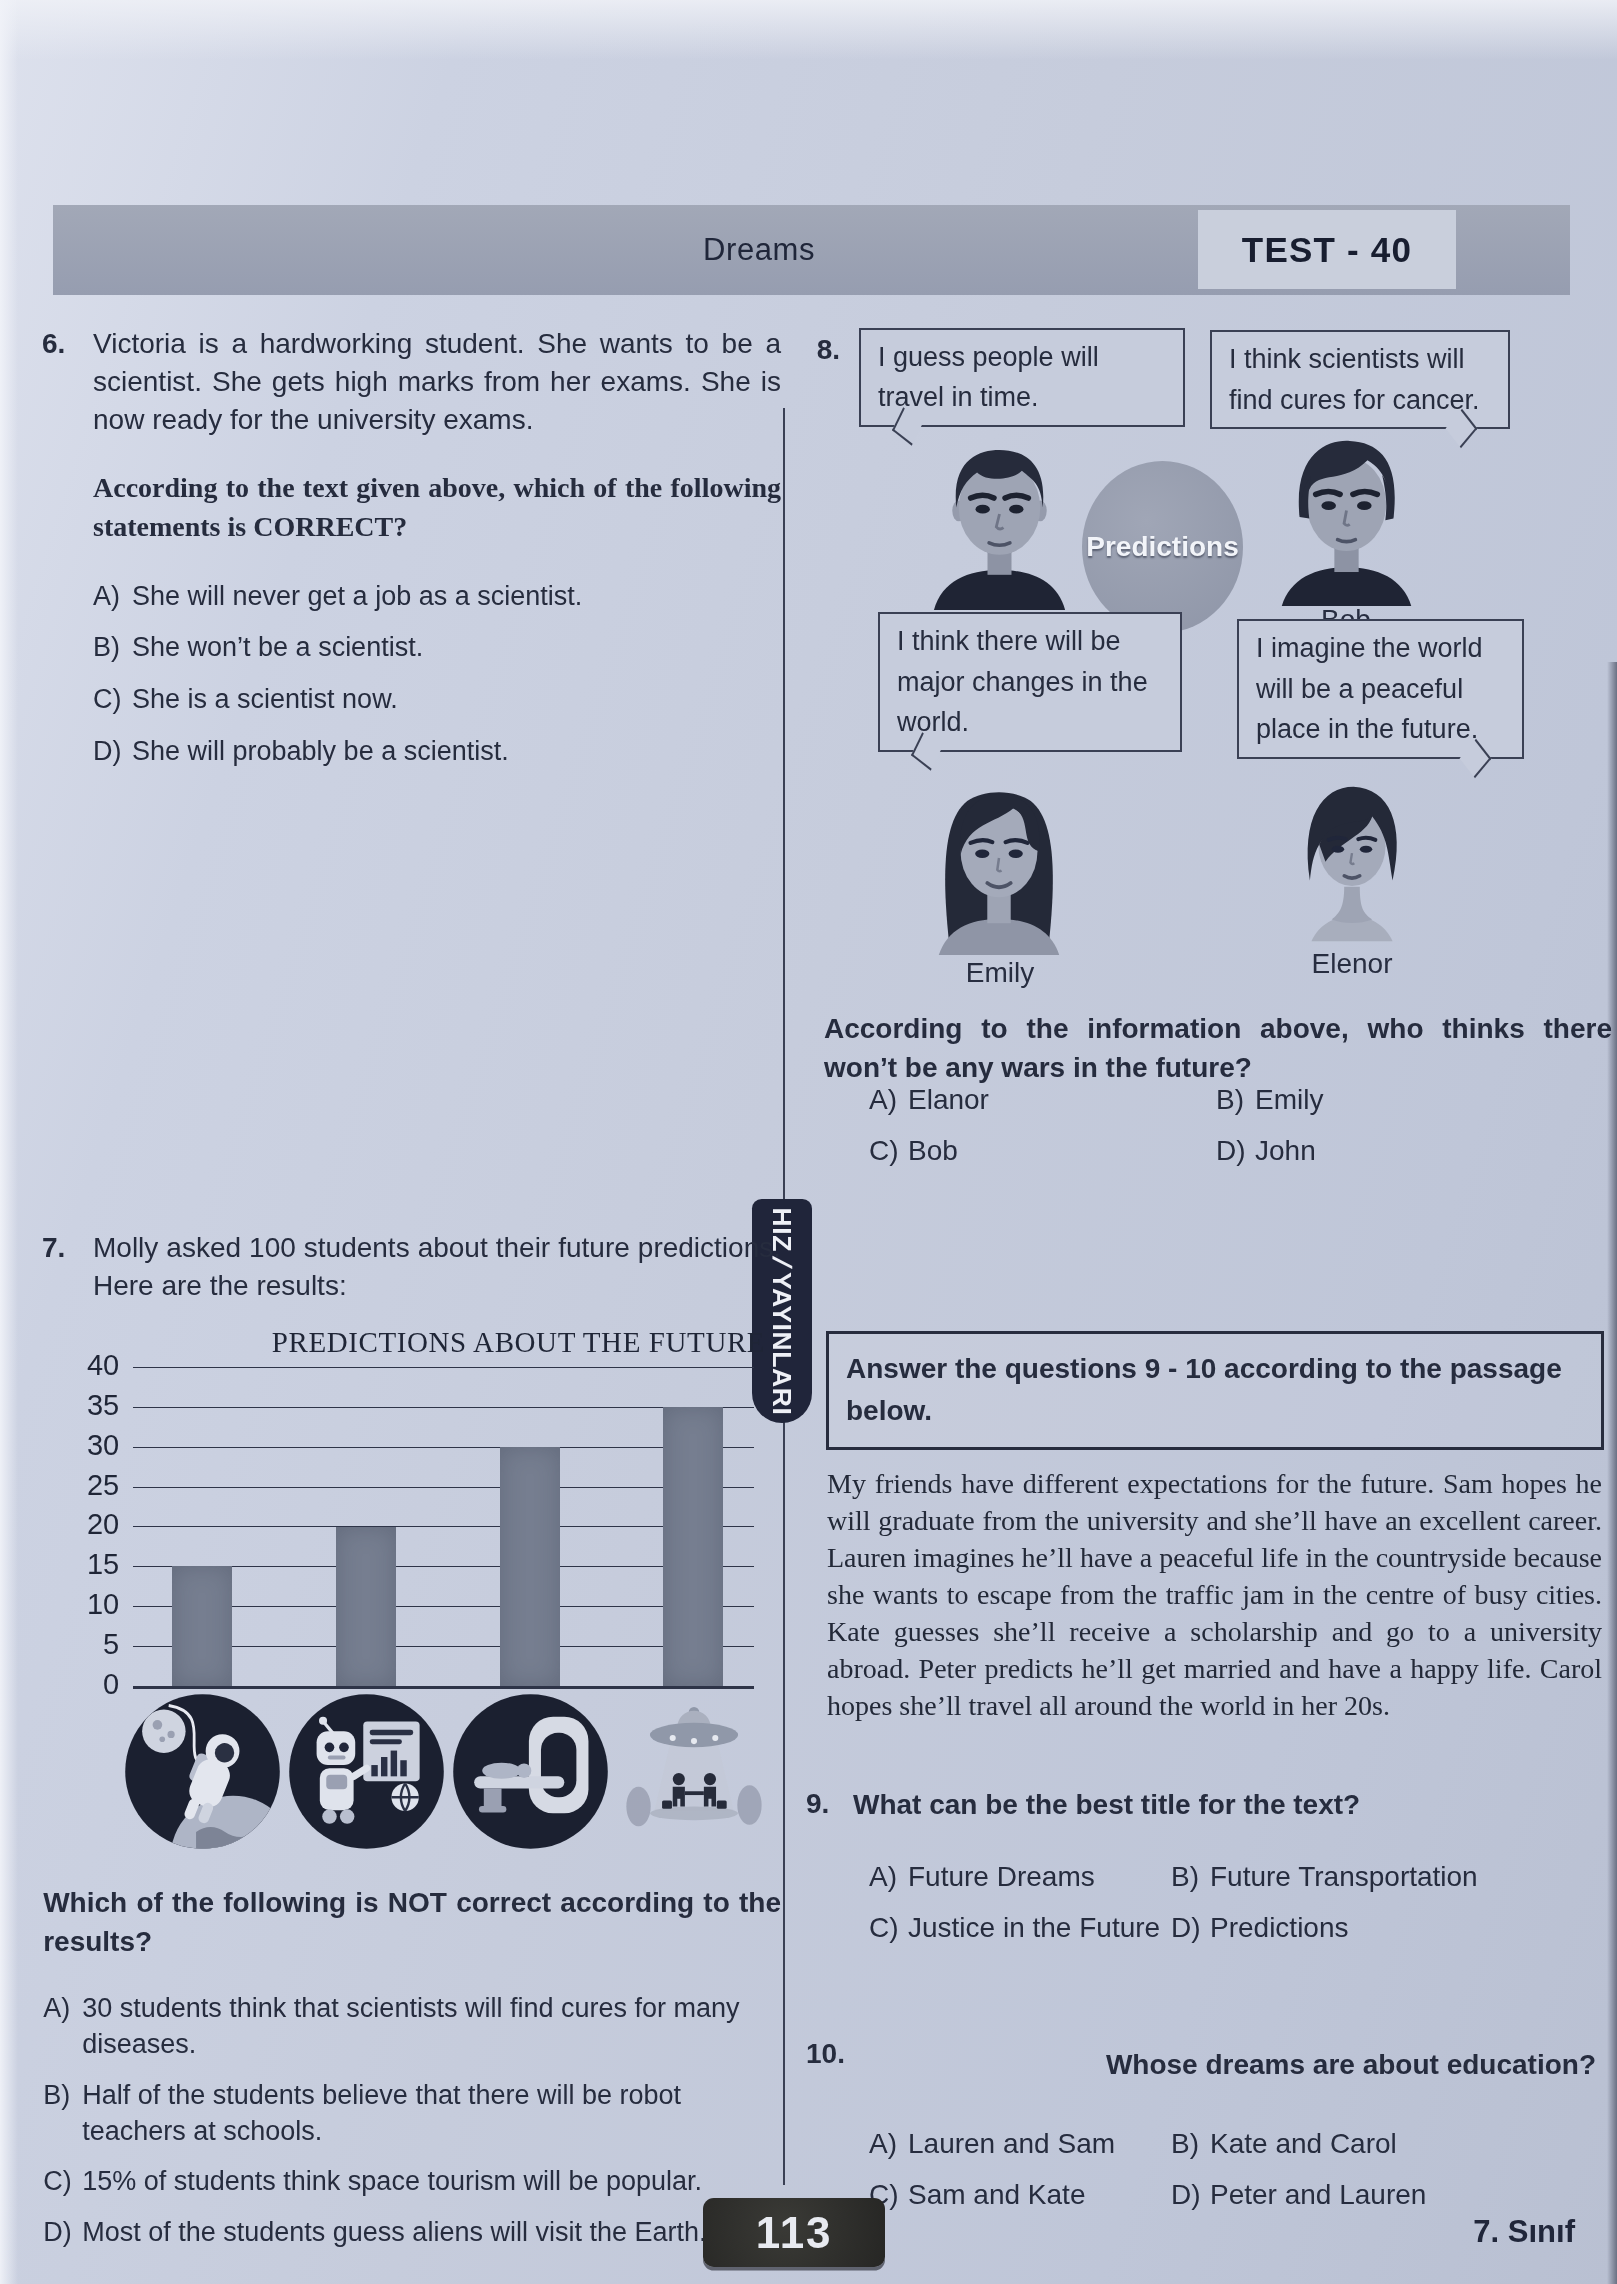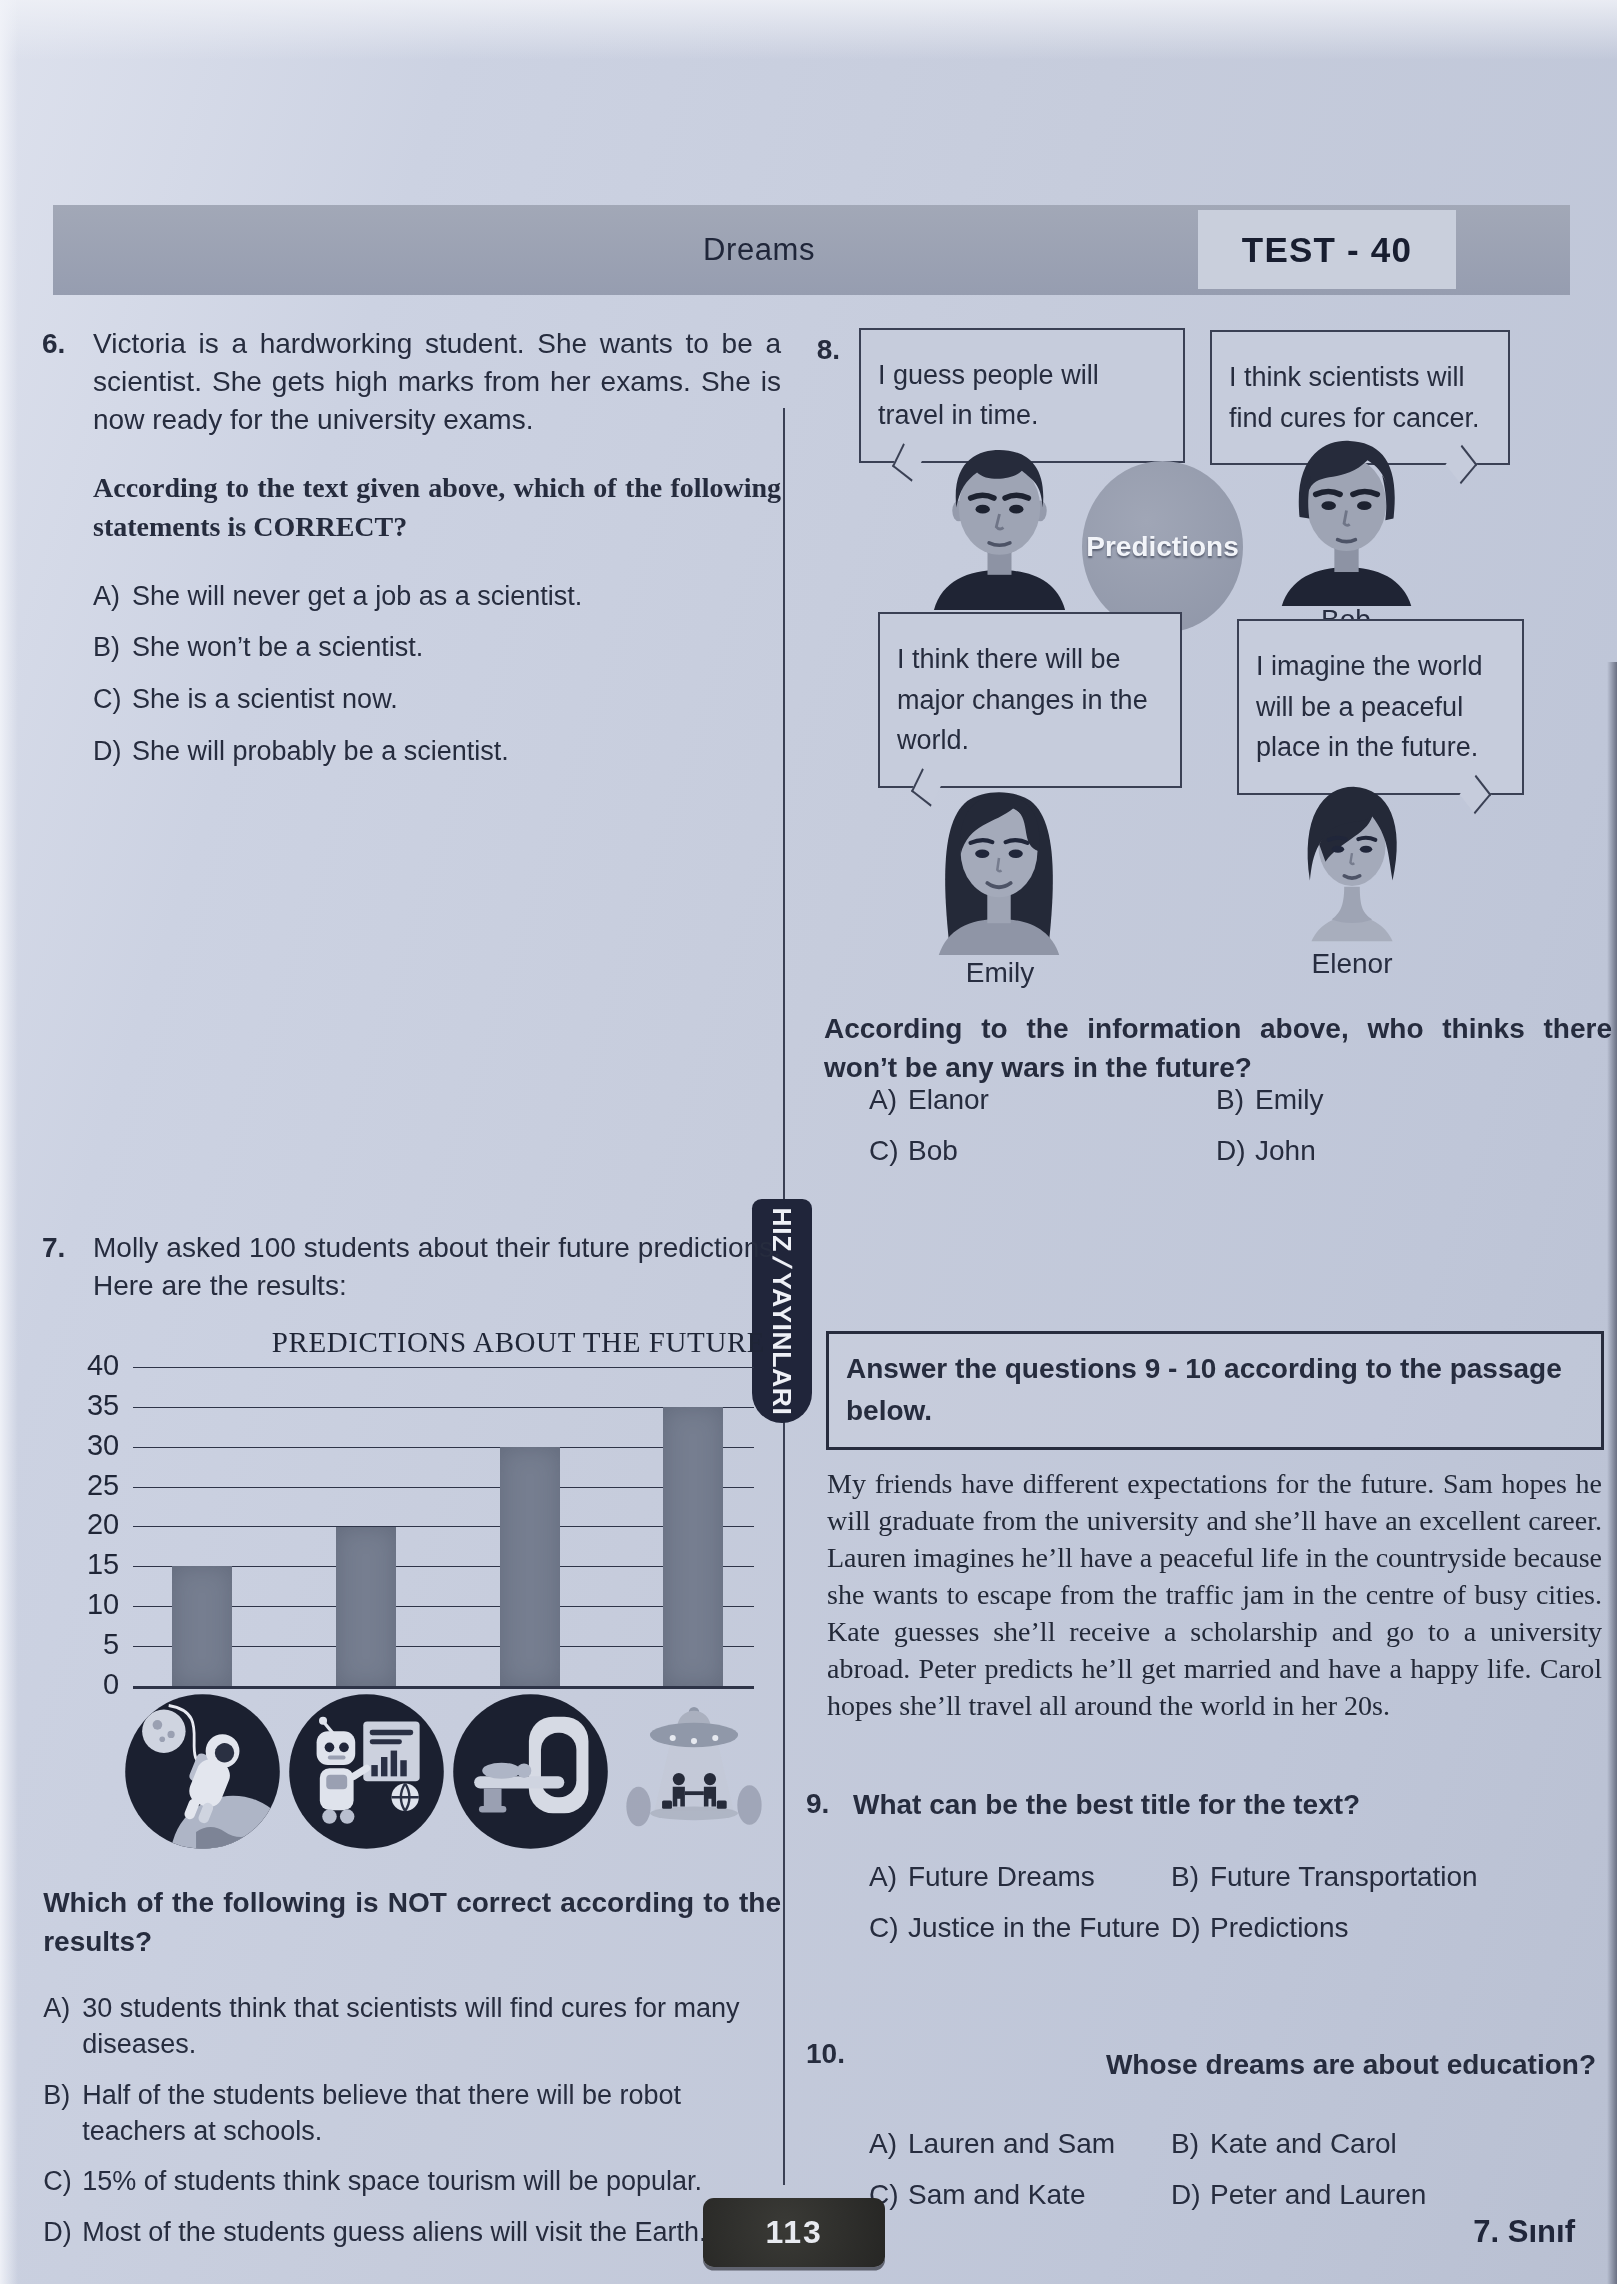--- a/index.html
+++ b/index.html
@@ -69,21 +69,21 @@
   .cicon{position:absolute;top:4.8px;width:161px;height:161px;}
   .cicon.i1{left:-10.8px;} .cicon.i2{left:153px;} .cicon.i3{left:317px;} .cicon.i4{left:485px;width:152px;height:161px;}
   .q7 .stem{margin:15.6px 0 0 1.2px;}
   .q7 .opts{margin:29px 0 0 1.2px;}
   .q7 .opts li{margin-bottom:14.4px;}
 
   
   .q8{left:806px;top:324px;width:811px;height:855px;}
   .q8 .qnum{position:absolute;left:10.8px;top:7.2px;}
   .bubble{position:absolute;border:2.4px solid var(--ink-soft);background:var(--paper);
-    padding:25px 17px;font-size:27px;line-height:1.5;}
+    padding:7px 17px;font-size:27px;line-height:1.5;}
   .bubble .tail{position:absolute;bottom:-14px;width:23px;height:23px;background:var(--paper);
     border-left:2.4px solid var(--ink-soft);border-bottom:2.4px solid var(--ink-soft);}
   .tail-left{left:34px;transform:rotate(38deg) skewX(12deg);}
   .tail-right{right:34px;transform:rotate(-128deg) skewX(12deg);}
   .b-john{left:53px;top:3.6px;width:288px;}
   .b-bob{left:404px;top:6px;width:262px;}
   .b-emily{left:60px;top:288px;width:266px;margin-left:12px;}
   .b-elenor{left:431px;top:295px;width:249px;}
   .avatar{position:absolute;}
   .a-john{left:110px;top:110px;width:167px;height:176px;}
@@ -113,21 +113,21 @@
   .q9 .qnum{width:47px;flex:0 0 47px;}
   .q9 .optgrid{position:static;margin:37px 0 0 63px;grid-template-columns:302px auto;}
   .q10{left:806px;top:2035px;width:800px;}
   .q10 .qnum{width:59px;flex:0 0 59px;}
   .q10 .optgrid{position:static;margin:34px 0 0 63px;grid-template-columns:302px auto;}
 
   
   .page-box{position:absolute;left:703px;top:2198px;width:182px;height:69px;border-radius:10.8px;
     background:radial-gradient(circle at 45% 40%,#3a3a36,#262624);display:flex;align-items:center;justify-content:center;
     box-shadow:0 3.6px 0 rgba(30,32,40,.6);}
-  .page-box span{color:#e8eaf0;font-size:32px;font-weight:700;letter-spacing:1.8px;}
+  .page-box span{color:#e8eaf0;font-size:44px;font-weight:700;letter-spacing:1.8px;}
   .grade{position:absolute;right:42px;top:2214px;font-size:31px;font-weight:700;color:#20263a;}
 </style>
 </head>
 <body>
 
 <div class="page">
   <div class="edge-top"></div>
   <div class="edge-left"></div>
   <div class="edge-right"></div>
 

